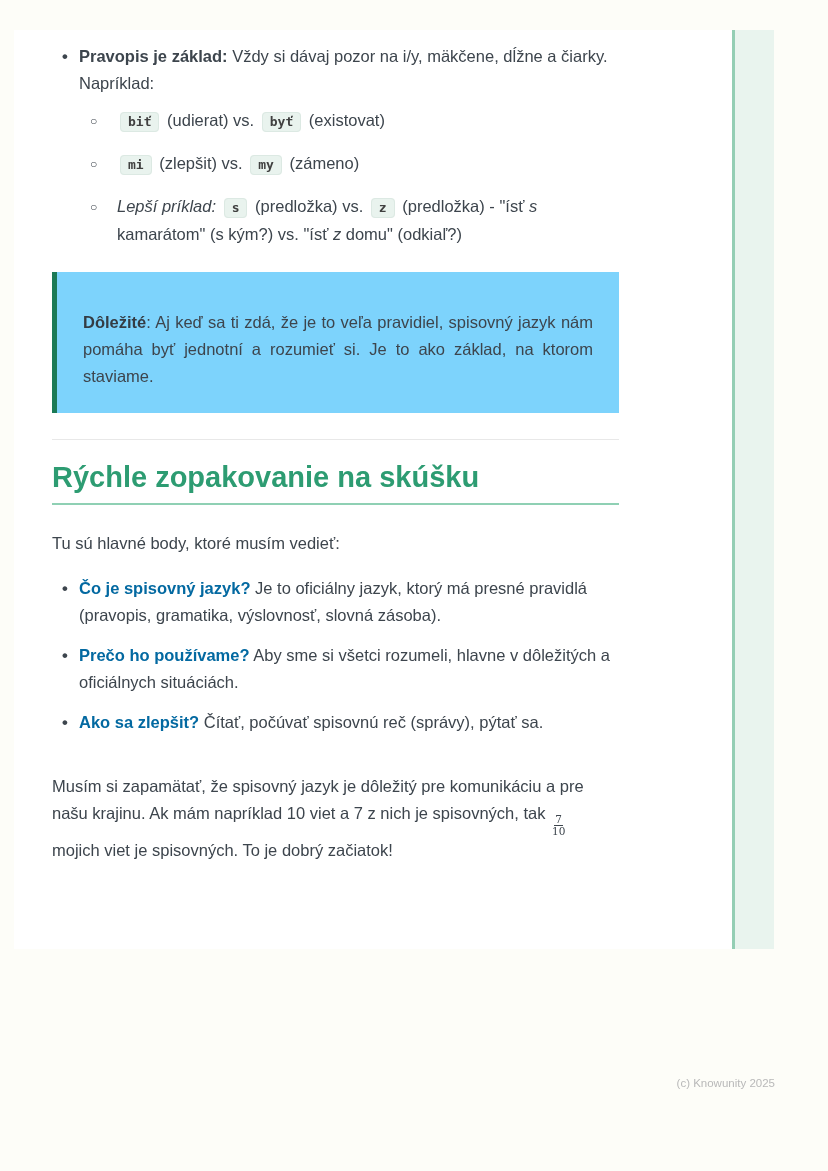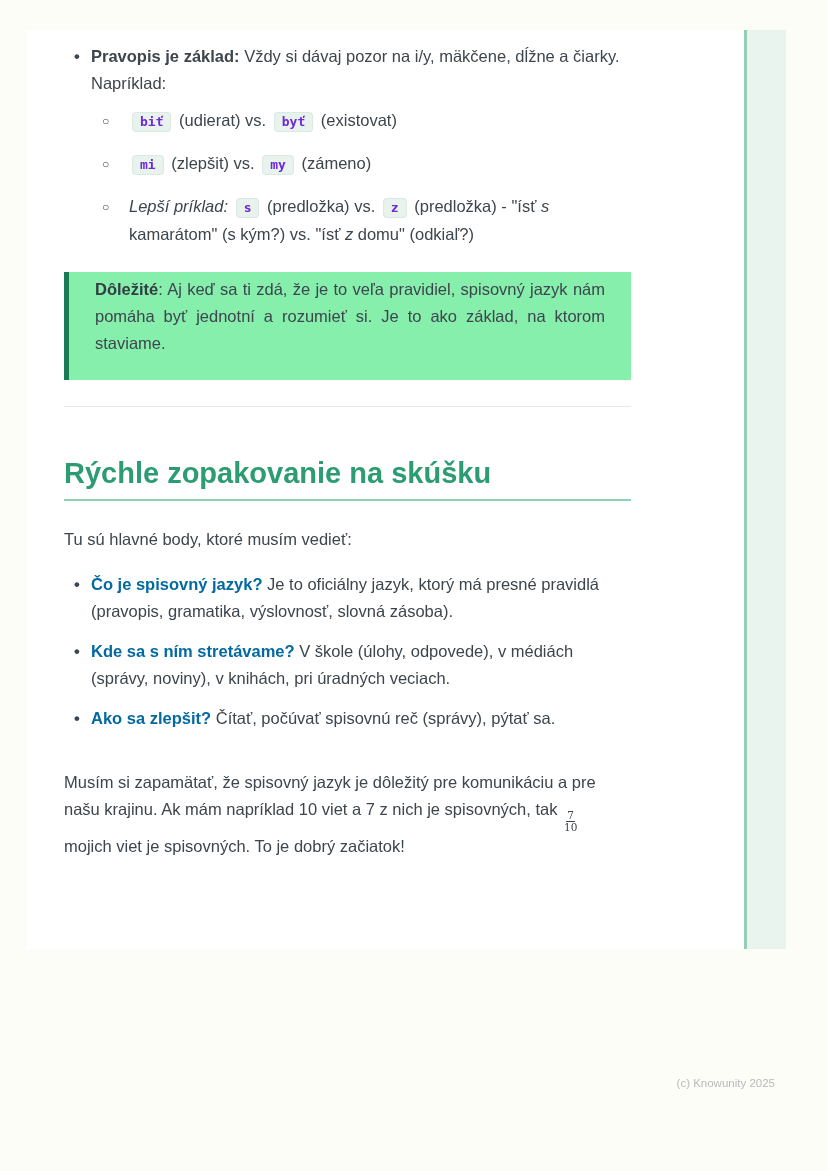--- a/index.html
+++ b/index.html
@@ -6,21 +6,21 @@
   html, body { width: 828px; height: 1171px; }
   body {
     position: relative;
     background: #fdfdf8;
     font-family: "Liberation Sans", sans-serif;
     color: #3d454d;
     overflow: hidden;
   }
   .page-card {
     position: absolute;
-    left: 26px; top: 30px;
+    left: 14px; top: 30px;
     width: 760px; height: 919px;
     background: #ffffff;
   }
   .accent-strip {
     position: absolute;
     right: 0; top: 0; bottom: 0;
     width: 42px;
     background: #e9f4ee;
     border-left: 3px solid #94ceb4;
   }
@@ -52,47 +52,47 @@
   }
   ul.sub-list > li::before {
     content: "○";
     position: absolute; left: 0; top: 1px;
     font-size: 12px;
   }
   .code-chip {
     font-family: "DejaVu Sans Mono", monospace;
     font-weight: bold;
     font-size: 13px;
-    color: #6d28d9;
+    color: #404040;
     background: #e9f3ee;
     border: 1px solid #dce9e3;
     border-radius: 4px;
     padding: 1px 7px 2px 7px;
     margin: 0 3px;
     white-space: nowrap;
   }
   .code-chip.italic { font-style: italic; }
   .seg-italic { font-style: italic; }
   
   .callout {
     margin-top: 24px;
-    background: #86efac;
+    background: #7dd3fc;
     border-left: 5px solid #1b7a56;
-    padding: 4px 26px 23px 26px;
+    padding: 37px 26px 23px 26px;
     text-align: justify;
   }
   .callout b { color: #343c44; }
   
   hr.divider {
     border: none;
     border-top: 1px solid #e8e8e8;
     margin-top: 26px;
   }
   h1.section-title {
-    margin-top: 49px;
+    margin-top: 20px;
     font-size: 29px;
     line-height: 34px;
     font-weight: bold;
     color: #2d9c72;
     padding-bottom: 9px;
     border-bottom: 2px solid #8fd0b4;
   }
   .intro { margin-top: 25px; }
   
   ul.review-list { list-style: none; margin-top: 18px; }
@@ -152,21 +152,21 @@
     </div>
 
     <hr class="divider">
 
     <h1 class="section-title">Rýchle zopakovanie na skúšku</h1>
 
     <p class="intro">Tu sú hlavné body, ktoré musím vedieť:</p>
 
     <ul class="review-list" id="review-list">
         <li><b>Čo je spisovný jazyk?</b><span> Je to oficiálny jazyk, ktorý má presné pravidlá (pravopis, gramatika, výslovnosť, slovná zásoba).</span></li>
-        <li><b>Kde sa s ním stretávame?</b><span> V škole (úlohy, odpovede), v médiách (správy, noviny), v knihách, pri úradných veciach.</span></li>
+        <li><b>Prečo ho používame?</b><span> Aby sme si všetci rozumeli, hlavne v dôležitých a oficiálnych situáciách.</span></li>
         <li><b>Ako sa zlepšit?</b><span> Čítať, počúvať spisovnú reč (správy), pýtať sa.</span></li>
       </ul>
 
     <p class="closing">
       <span>Musím si zapamätať, že spisovný jazyk je dôležitý pre komunikáciu a pre našu krajinu. Ak mám napríklad 10 viet a 7 z nich je spisovných, tak </span><span class="frac">
           <span class="num">7</span>
           <span class="den">10</span>
         </span><span> mojich viet je spisovných. To je dobrý začiatok!</span>
     </p>
 

